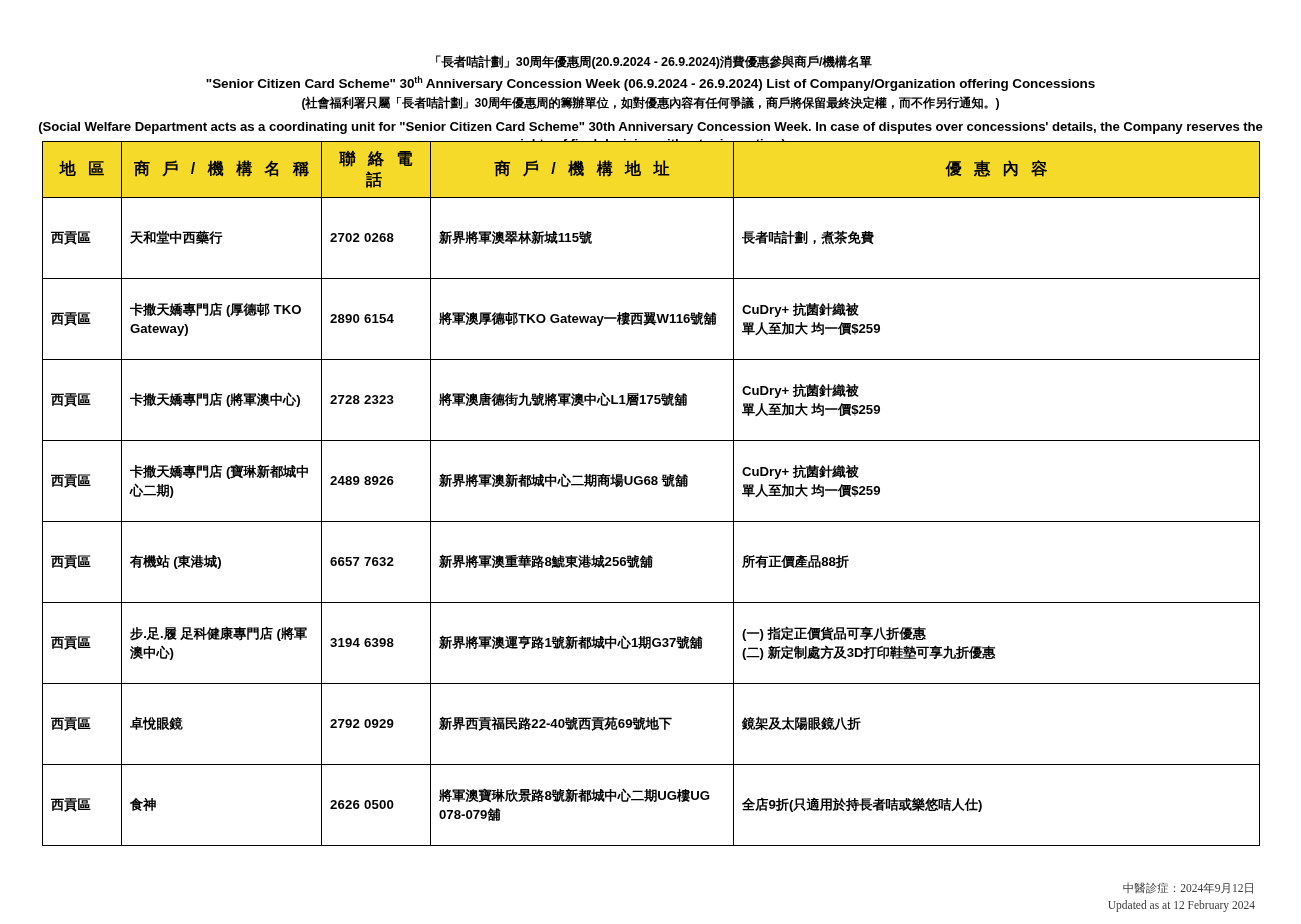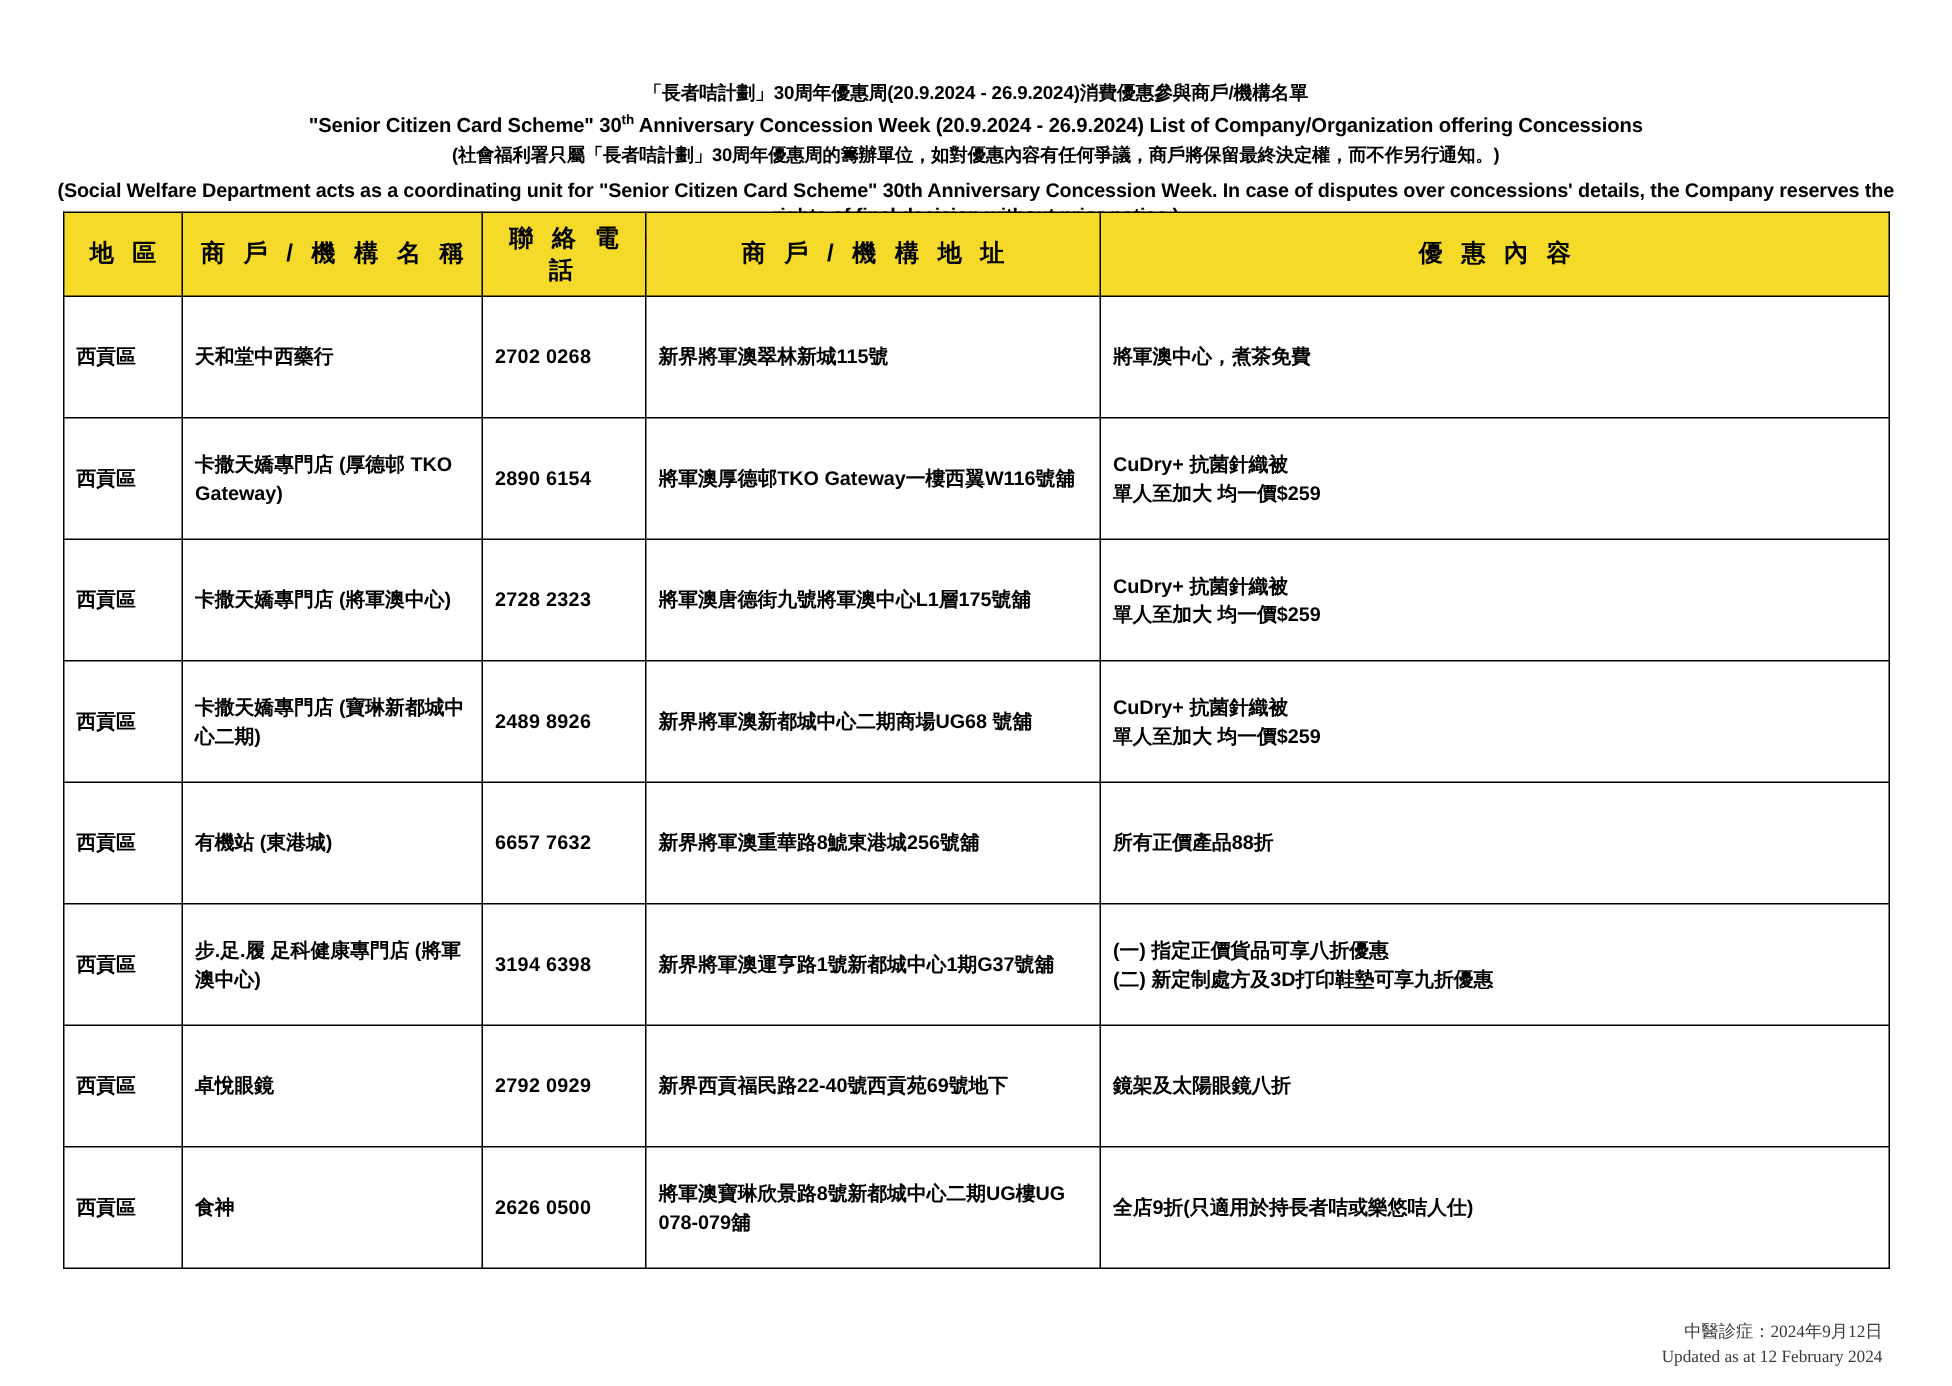--- a/index.html
+++ b/index.html
@@ -135,21 +135,21 @@
     line-height: 1.5;
   }
 </style>
 </head>
 <body>
 
 <div class="page">
 
   <div class="doc-header">
     <div class="hdr-line hdr-zh-1">「長者咭計劃」30周年優惠周(20.9.2024 - 26.9.2024)消費優惠參與商戶/機構名單</div>
-    <div class="hdr-line hdr-en-1"><span>"Senior Citizen Card Scheme" 30</span><sup>th</sup><span> Anniversary Concession Week (20.9.2024 - 26.9.2024) List of Company/Organization offering Concessions</span></div>
+    <div class="hdr-line hdr-en-1"><span>"Senior Citizen Card Scheme" 30</span><sup>th</sup><span> Anniversary Concession Week (06.9.2024 - 26.9.2024) List of Company/Organization offering Concessions</span></div>
     <div class="hdr-line hdr-zh-2">(社會福利署只屬「長者咭計劃」30周年優惠周的籌辦單位，如對優惠內容有任何爭議，商戶將保留最終決定權，而不作另行通知。)</div>
     <div class="hdr-line hdr-en-2">(Social Welfare Department acts as a coordinating unit for "Senior Citizen Card Scheme" 30th Anniversary Concession Week. In case of disputes over concessions'  details, the Company reserves the rights of final decision without prior notice.)</div>
     <div class="hdr-line hdr-red">(For English version please go to pages 1/91 and onwards of this pdf file)</div>
   </div>
 
   <div class="table-wrap">
     <table class="list">
       <colgroup>
         <col class="col-district">
         <col class="col-name">
@@ -165,21 +165,21 @@
           <th>商 戶 / 機 構 地 址</th>
           <th>優 惠 內 容</th>
         </tr>
       </thead>
       <tbody id="table-body">
           <tr>
             <td class="c-district cell-lines">西貢區</td>
             <td class="c-name cell-lines">天和堂中西藥行</td>
             <td class="c-phone cell-lines">2702 0268</td>
             <td class="c-address cell-lines">新界將軍澳翠林新城115號</td>
-            <td class="c-offer cell-lines">將軍澳中心，煮茶免費</td>
+            <td class="c-offer cell-lines">長者咭計劃，煮茶免費</td>
           </tr>
           <tr>
             <td class="c-district cell-lines">西貢區</td>
             <td class="c-name cell-lines">卡撒天嬌專門店 (厚德邨 TKO Gateway)</td>
             <td class="c-phone cell-lines">2890 6154</td>
             <td class="c-address cell-lines">將軍澳厚德邨TKO Gateway一樓西翼W116號舖</td>
             <td class="c-offer cell-lines">CuDry+ 抗菌針織被
 單人至加大 均一價$259</td>
           </tr>
           <tr>

